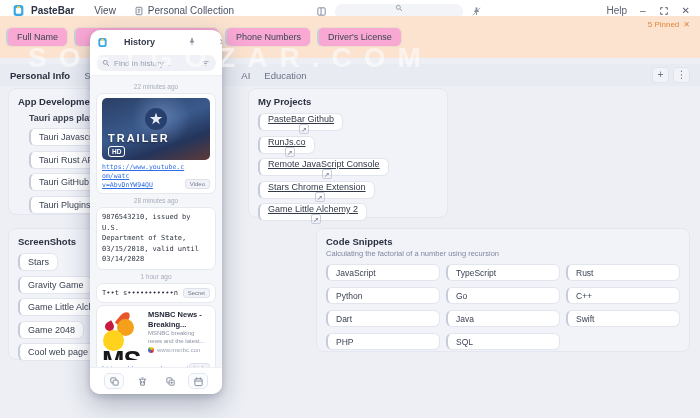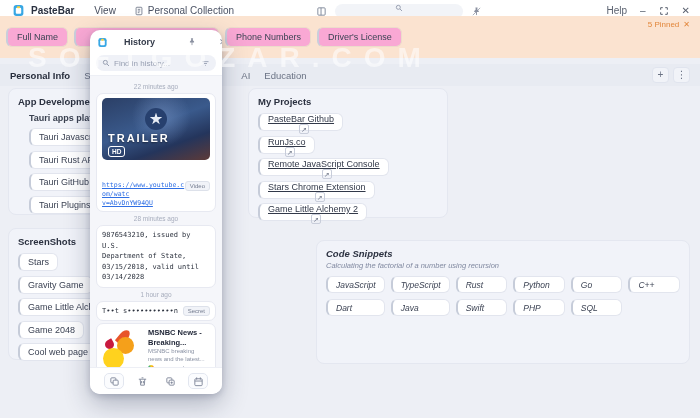--- a/index.html
+++ b/index.html
@@ -50,22 +50,22 @@
   .stack.indent { margin-left:11px; }
   .chip { height:18px; display:inline-flex; align-items:center; padding:0 8px; background:#fff;
     border:1px solid #e2e5ee; border-left:2px solid #c6ccd9; border-radius:6px; font-size:9px; color:#3c4354; white-space:nowrap; }
   .linkchip { text-decoration:none;flex-direction:column; }
   .linkchip .lbl { text-decoration:underline; color:#323949; }
   .extbox { margin-left:6px; width:10px; height:10px; border:1px solid #c8cdda; border-radius:2px;
     font-size:7px; line-height:9px; text-align:center; color:#6a7284; }
   .card-appdev { left:8px; top:88px; width:212px; height:127px; }
   .card-shots { left:8px; top:228px; width:212px; height:132px; }
   .card-projects { left:248px; top:88px; width:200px; height:130px; }
-  .card-snippets { left:316px; top:240px; width:374px; height:124px;font-style:italic; }
-  .snip-grid { display:grid; grid-template-columns:repeat(6,1fr); gap:6px; }
+  .card-snippets { left:316px; top:228px; width:374px; height:124px; }
+  .snip-grid { display:grid; grid-template-columns:repeat(3,1fr); gap:6px; }
   .snip-grid .chip { height:17px; font-size:8.5px; }
 
   
   .popup { position:absolute; left:90px; top:30px; width:132px; height:364px; background:#fff;
     border-radius:10px; box-shadow:0 10px 26px rgba(30,40,70,.30), 0 2px 6px rgba(30,40,70,.18);
     z-index:40; display:flex; flex-direction:column; overflow:hidden; }
   .pop-head { height:22px; display:flex; align-items:center; padding:12px 7px; gap:16px; }
   .pop-title { font-size:9px; font-weight:700; color:#333a49; }
   .pop-head .spacer { flex:1; }
   .pop-search { margin:1px 6px 4px; height:16px; background:#eff1f7; border-radius:8px;
@@ -86,21 +86,21 @@
   .trailer { position:absolute; left:6px; bottom:16px; color:#fff; font-weight:800;
     font-size:11px; letter-spacing:2px; text-shadow:0 1px 2px rgba(0,0,0,.5); }
   .hd { position:absolute; left:6px; bottom:3px; border:1.5px solid #fff; border-radius:3px;
     color:#fff; font-size:6.5px; font-weight:800; padding:0 3px; line-height:9px; }
   .mono { font-family:"DejaVu Sans Mono", monospace; }
   .pre { white-space:pre-line; }
   .bluelink { font-size:6.5px; color:#2f6fe4; text-decoration:underline; line-height:1.35; word-break:break-all; }
   .smalltext { font-size:7px; color:#2c323e; line-height:1.5; }
   .badge { font-size:6px; color:#757d90; background:#f1f3f8; border:1px solid #dde1ea;
     border-radius:3px; padding:0 4px; height:10px; display:inline-flex; align-items:center; white-space:nowrap; }
-  .rowend { display:flex; justify-content:space-between; margin-top:21px; }
+  .rowend { display:flex; justify-content:space-between; align-items:flex-end; margin-top:3px; }
   .between { display:flex; justify-content:space-between; align-items:center; }
   .msrow { display:flex; gap:4px; }
   .mslogo { position:relative; width:42px; height:50px; overflow:hidden; flex:none; }
   .blob { position:absolute; border-radius:50%; }
   .b1 { width:9px; height:16px; background:#e8552a; transform:rotate(40deg); top:1px; left:17px; border-radius:50% 50% 50% 0; }
   .b2 { width:17px; height:17px; background:#f5a01a; top:9px; left:15px; }
   .b3 { width:21px; height:21px; background:#ffd21e; top:20px; left:1px; }
   .b4 { width:9px; height:9px; background:#c81a3f; top:12px; left:3px; transform:rotate(-30deg); border-radius:50% 0 50% 50%; }
   .msword { position:absolute; left:0px; top:36px; font-size:27px; font-weight:900; color:#17181c; letter-spacing:-1px; }
   .mscol { display:flex; flex-direction:column; gap:1px; min-width:0; }

